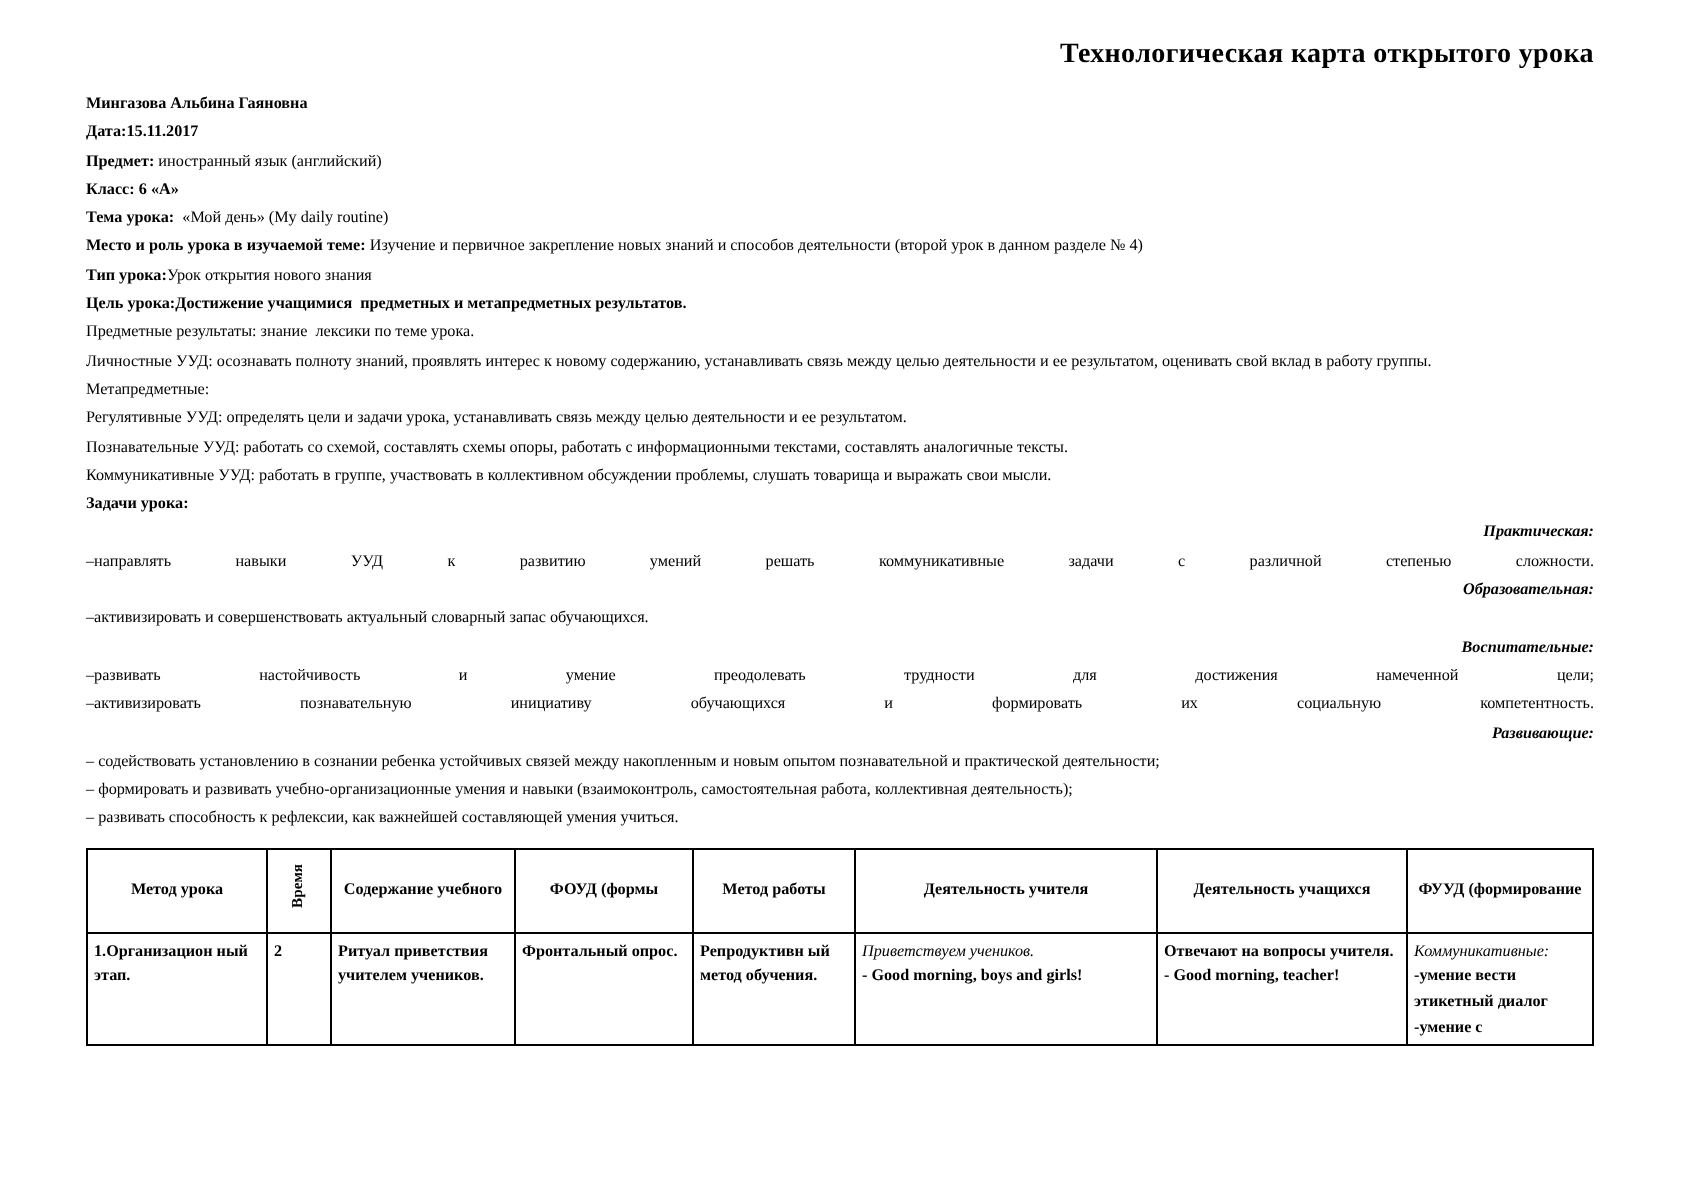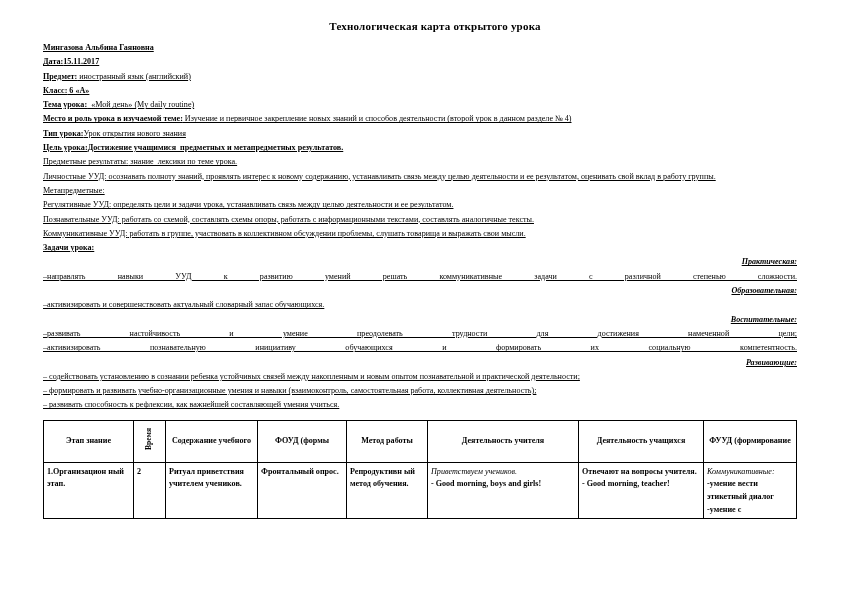--- a/index.html
+++ b/index.html
@@ -12,33 +12,32 @@
     color: #000000;
     overflow: hidden;
   }
   .page {
     position: relative;
     width: 842px;
     height: 595px;
     padding: 20px 45px 0 43px;
   }
   .doc-title {
-    text-align: center;
+    text-align: right;
     font-weight: bold;
-    font-size: 11px;
+    font-size: 14px;
     letter-spacing: 0.2px;
     margin: 0 0 9px 0;
     padding-left: 30px;
   }
   .line {
     font-size: 8.1px;
     line-height: 14.3px;
     margin: 0;
     white-space: pre-wrap;
-    text-decoration: underline;
   }
   .line.b { font-weight: bold; }
   .line.i { font-style: italic; font-weight: bold; text-align: right; }
   .line.just { text-align: justify; text-align-last: justify; }
   .line.just-normal { text-align: justify; }
   .lbl { font-weight: bold; }
 
   table.tk {
     width: 753px;
     border-collapse: collapse;
@@ -130,21 +129,21 @@
       <col style="width:32px">
       <col style="width:92px">
       <col style="width:89px">
       <col style="width:81px">
       <col style="width:151px">
       <col style="width:125px">
       <col style="width:93px">
     </colgroup>
     <thead>
       <tr>
-        <th>Этап знание</th>
+        <th>Метод урока</th>
         <th><span class="vert">Время</span></th>
         <th>Содержание учебного</th>
         <th>ФОУД (формы</th>
         <th>Метод работы</th>
         <th>Деятельность учителя</th>
         <th>Деятельность учащихся</th>
         <th>ФУУД (формирование</th>
       </tr>
     </thead>
     <tbody>

